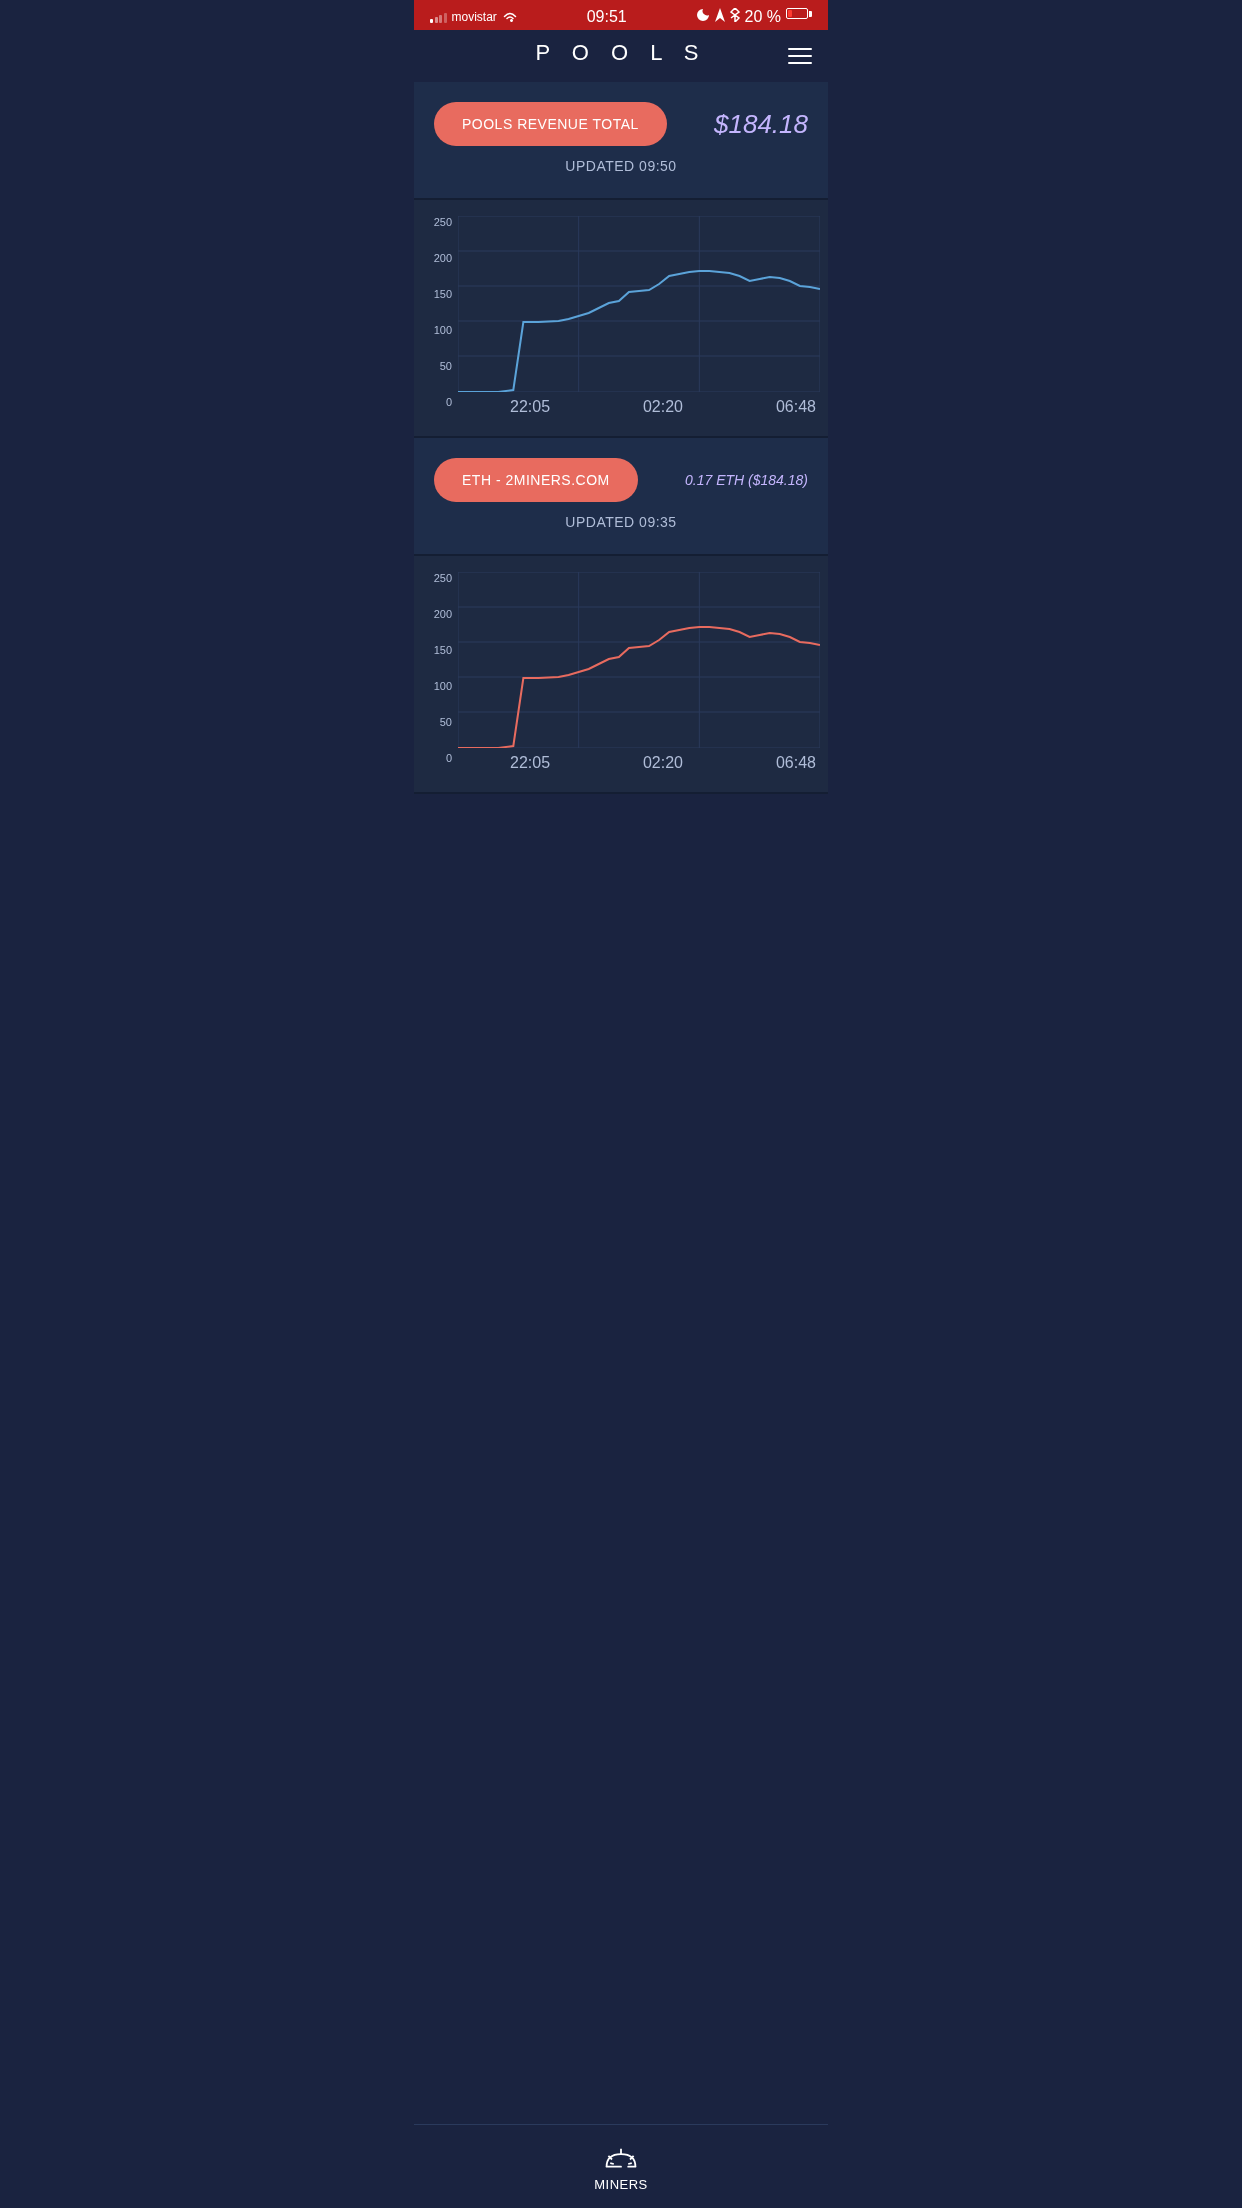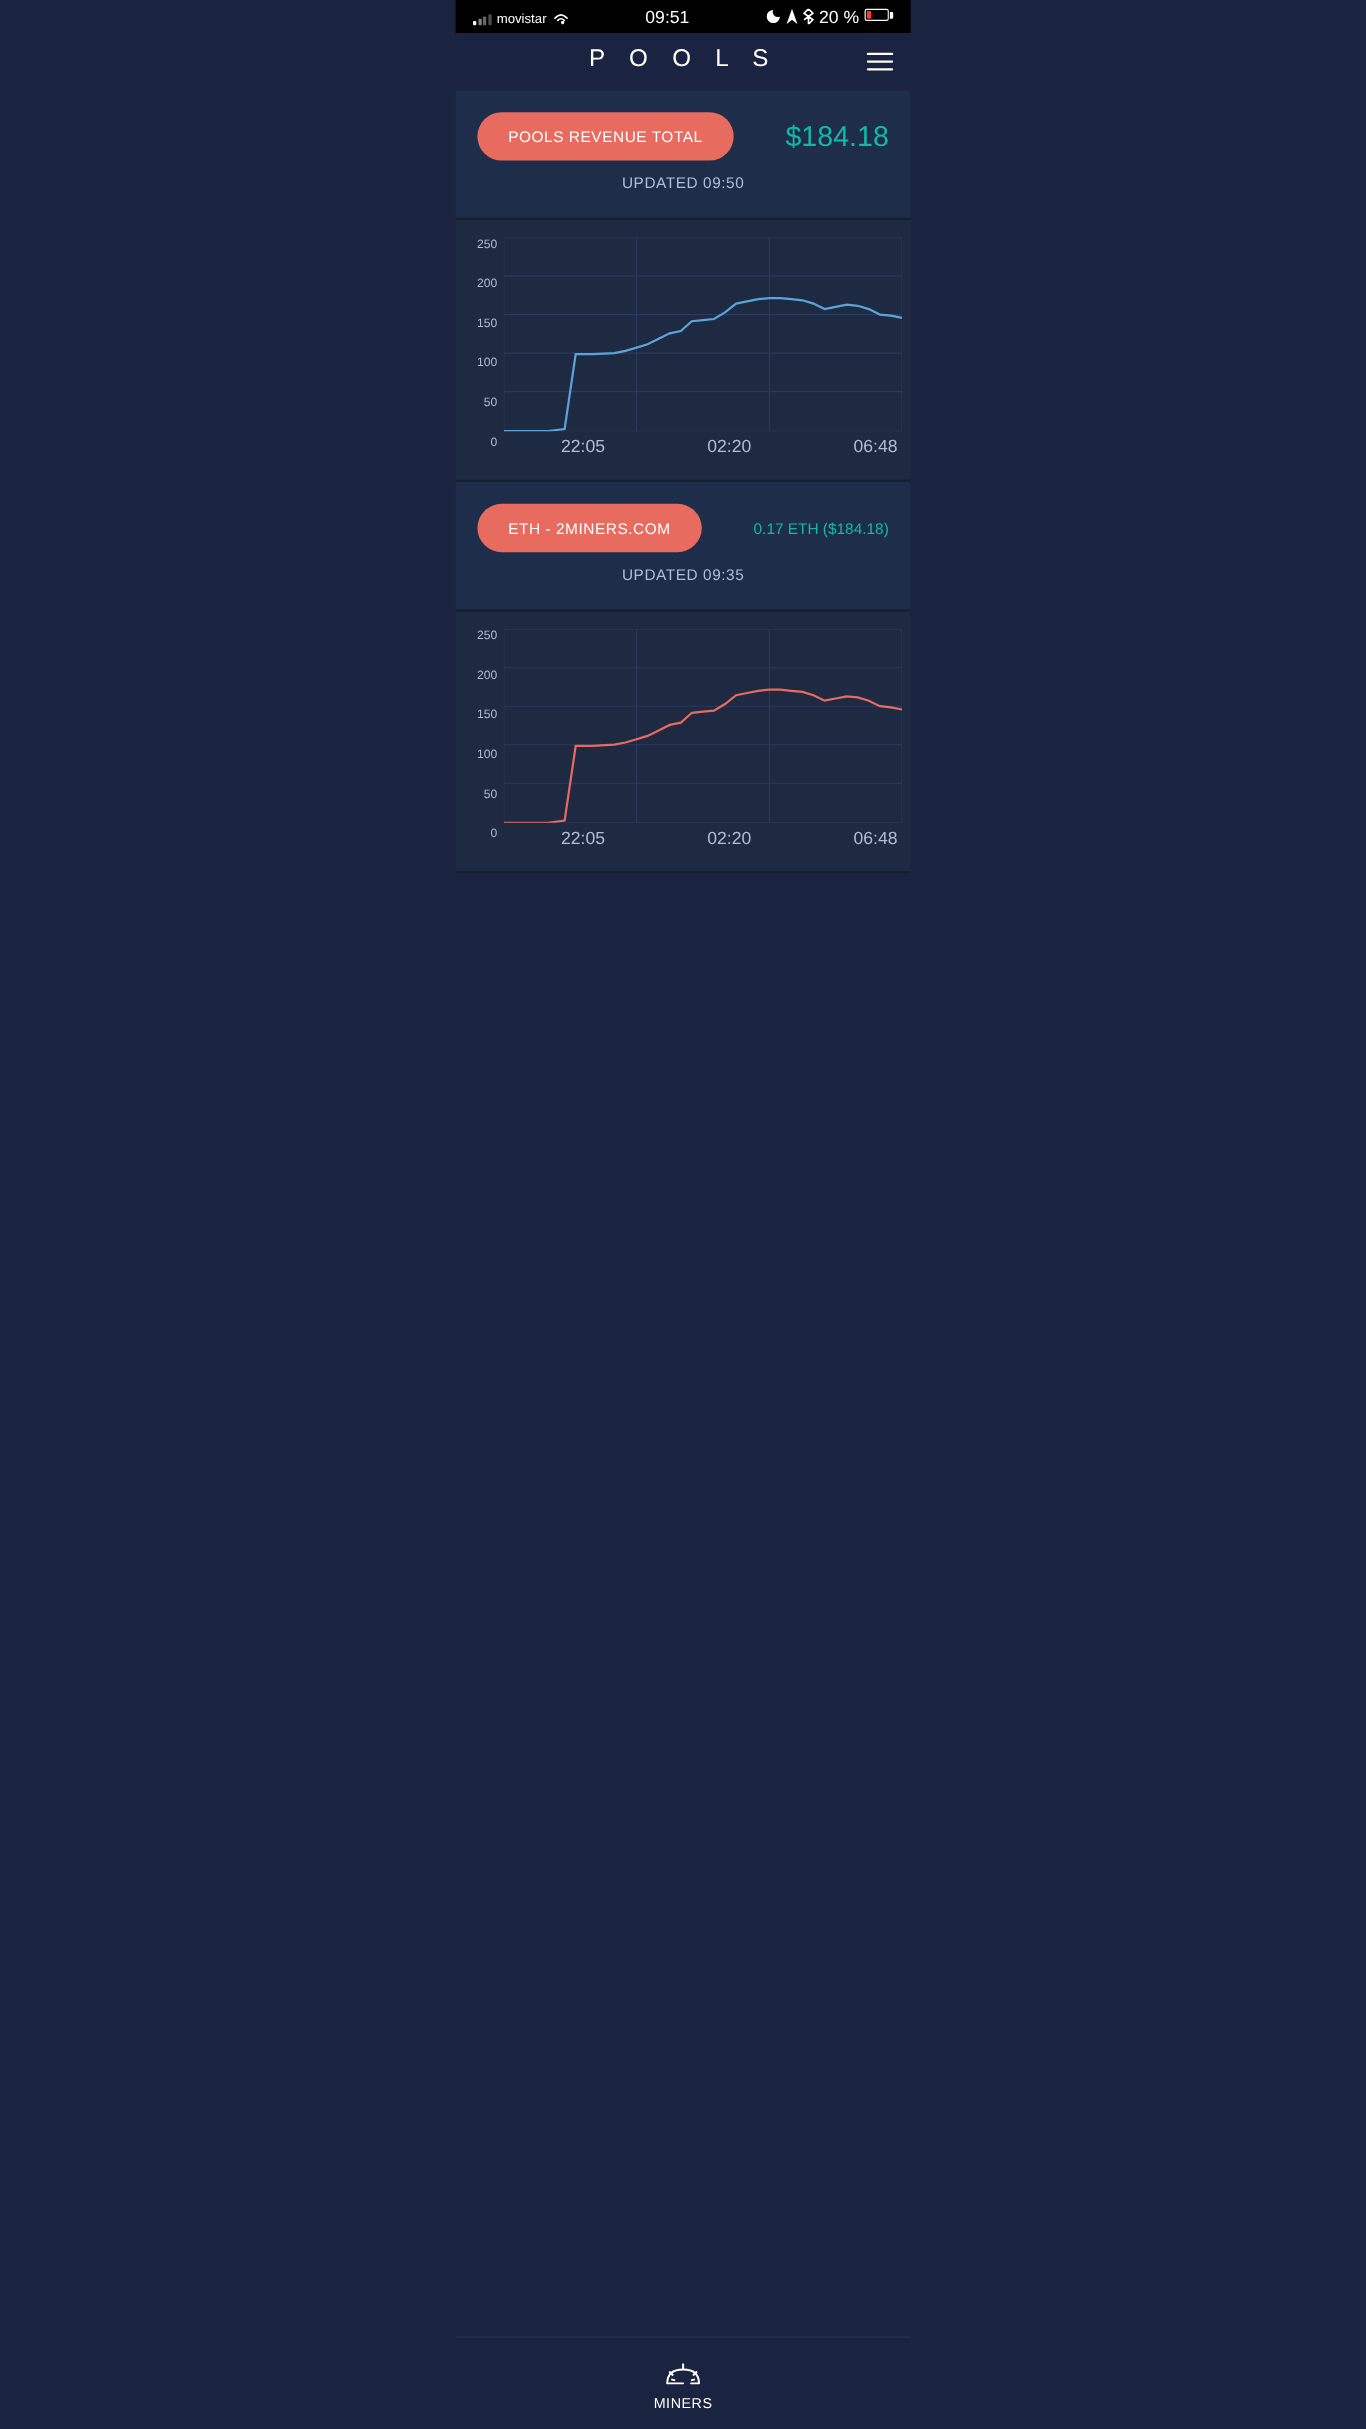--- a/index.html
+++ b/index.html
@@ -16,21 +16,21 @@
       overflow-x: hidden;
     }
 
     
     .status-bar {
       display: flex;
       justify-content: space-between;
       align-items: center;
       padding: 8px 16px 4px;
       font-size: 12px;
-      background: #000000;
+      background: #b91c1c;
     }
     .status-left {
       display: flex;
       align-items: center;
       gap: 5px;
       font-size: 12px;
     }
     .status-center {
       font-size: 16px;
       font-weight: 500;
@@ -127,23 +127,24 @@
       padding: 14px 28px;
       font-size: 14px;
       font-weight: 500;
       letter-spacing: 0.5px;
       cursor: pointer;
       min-width: 200px;
       text-align: center;
     }
 
     .revenue-value {
-      color: #14b8a6;
+      color: #c4b5fd;
       font-size: 26px;
       font-weight: 400;
+      font-style: italic;
     }
 
     .updated-text {
       color: #b0bdd8;
       font-size: 14px;
       letter-spacing: 0.5px;
       margin-top: 4px;
       text-align: center;
     }
 

